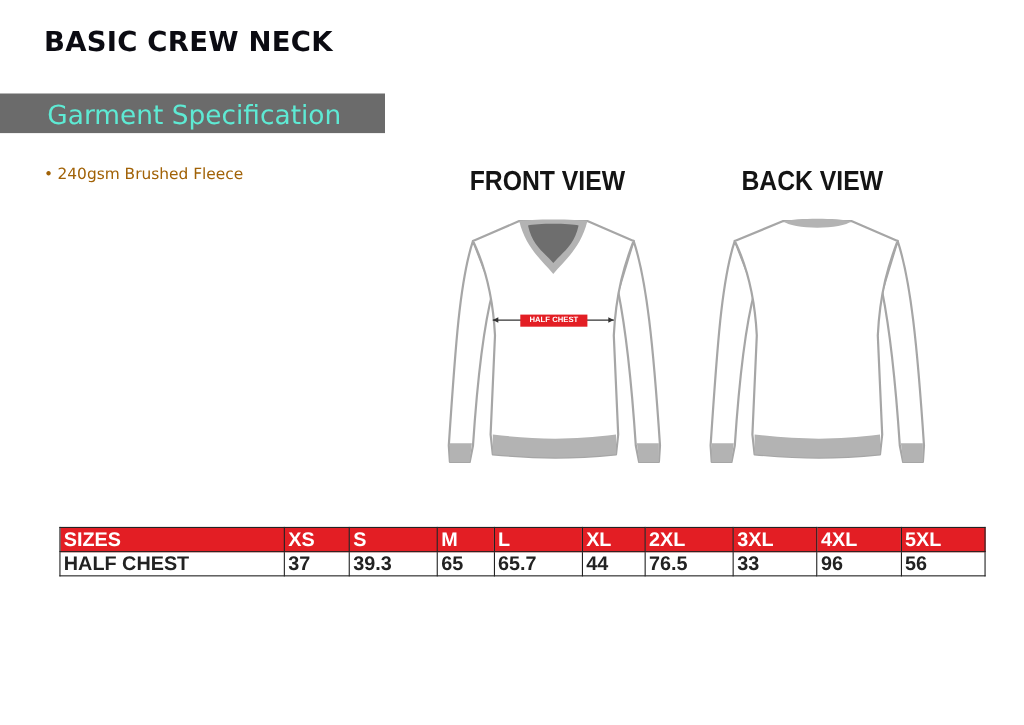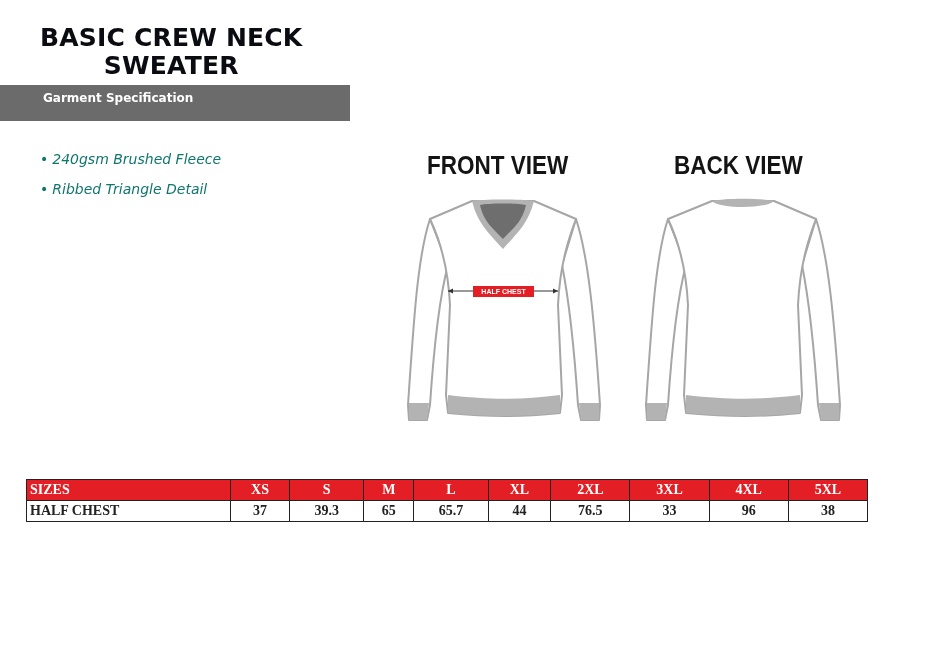--- a/index.html
+++ b/index.html
@@ -1,51 +1,49 @@
 <!DOCTYPE html>
 <html><head>
 <meta charset="utf-8">
 <style>
   html,body{margin:0;padding:0;background:#fff;}
   body{width:931px;height:659px;position:relative;overflow:hidden;font-family:"Liberation Sans",sans-serif;color:#1a1a1a;}
   .title{position:absolute;left:40px;top:24px;font-family:"DejaVu Sans",sans-serif;font-weight:bold;font-size:25px;line-height:28px;letter-spacing:0.2px;color:#0b0b12;margin:0;}
-  .title span{display:block;text-align:center;}
+  .title span{display:block;}
   .subbar{position:absolute;left:0;top:85px;width:350px;height:36px;background:#6b6b6b;}
-  .subbar-text{position:absolute;left:43px;top:6px;font-family:"DejaVu Sans",sans-serif;font-size:12px;color:#ffffff;font-weight:bold;}
+  .subbar-text{position:absolute;left:43px;top:6px;font-family:"DejaVu Sans",sans-serif;font-size:24px;color:#5eead4;}
   .features{position:absolute;left:40px;top:148px;margin:0;padding:0;list-style:none;}
-  .features li{font-family:"DejaVu Sans",sans-serif;font-size:14px;color:#0f766e;height:30px;line-height:22px;font-style:italic;}
+  .features li{font-family:"DejaVu Sans",sans-serif;font-size:14px;color:#a16207;height:30px;line-height:22px;}
   .features li::before{content:"•";margin-right:4px;}
   .view-label{position:absolute;font-family:"Liberation Sans",sans-serif;font-weight:bold;font-size:25px;color:#141414;transform:scaleX(0.9);transform-origin:left;}
   .front-label{left:427px;top:151px;}
   .back-label{left:674px;top:151px;}
   .sweater{position:absolute;}
   .front{left:400px;top:195px;width:210px;height:235px;}
   .back{left:640px;top:195px;width:205px;height:235px;}
   .hc-badge{position:absolute;left:473px;top:286px;width:61px;height:11px;background:#e31e24;color:#fff;font-size:7px;font-weight:bold;text-align:center;line-height:11px;}
-  table.spec{position:absolute;left:26px;top:479px;border-collapse:collapse;width:842px;font-family:Liberation Serif, serif;font-size:14px;}
-  table.spec td{border:1px solid #222;height:20px;padding:0 3px;text-align:center;}
+  table.spec{position:absolute;left:54px;top:479px;border-collapse:collapse;width:842px;font-family:Liberation Sans, sans-serif;font-size:18px;}
+  table.spec td{border:1px solid #222;height:20px;padding:0 3px;text-align:left;}
   table.spec tr.head td{background:#e31e24;color:#fff;font-weight:bold;}
   table.spec td.rowlabel{text-align:left;width:197px;font-weight:bold;}
   table.spec tr.body td{color:#222;font-weight:bold;}
 </style>
 </head>
 <body>
 
 <h1 class="title">
   <span>BASIC CREW NECK</span>
-  <span>SWEATER</span>
 </h1>
 
 <div class="subbar">
   <div class="subbar-text">Garment Specification</div>
 </div>
 
 <ul class="features">
   <li>240gsm Brushed Fleece</li>
-  <li>Ribbed Triangle Detail</li>
 </ul>
 
 <div class="view-label front-label">FRONT VIEW</div>
 <div class="view-label back-label">BACK VIEW</div>
 
 <svg class="sweater front" viewBox="0 0 210 235" xmlns="http://www.w3.org/2000/svg">
   <g fill="#fff" stroke="#a6a6a6" stroke-width="2" stroke-linejoin="round">
 
     <path d="M30 24 C18 60 14 120 8 210 L9 225 L27 225 L30 210 C34 150 40 100 48 70 Z"></path>
 
@@ -99,16 +97,16 @@
   <tr class="body">
     <td class="rowlabel">HALF CHEST</td>
     <td>37</td>
     <td>39.3</td>
     <td>65</td>
     <td>65.7</td>
     <td>44</td>
     <td>76.5</td>
     <td>33</td>
     <td>96</td>
-    <td>38</td>
+    <td>56</td>
   </tr>
 </tbody>
   </table>
 
 </body></html>

